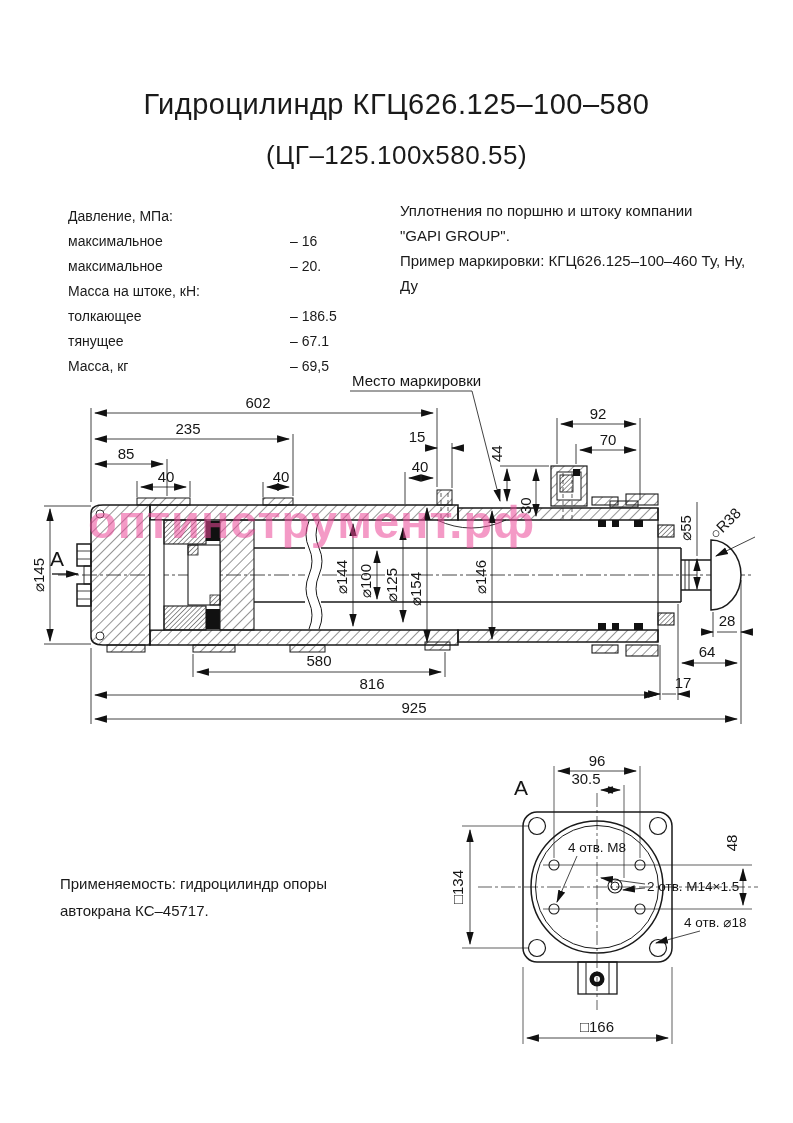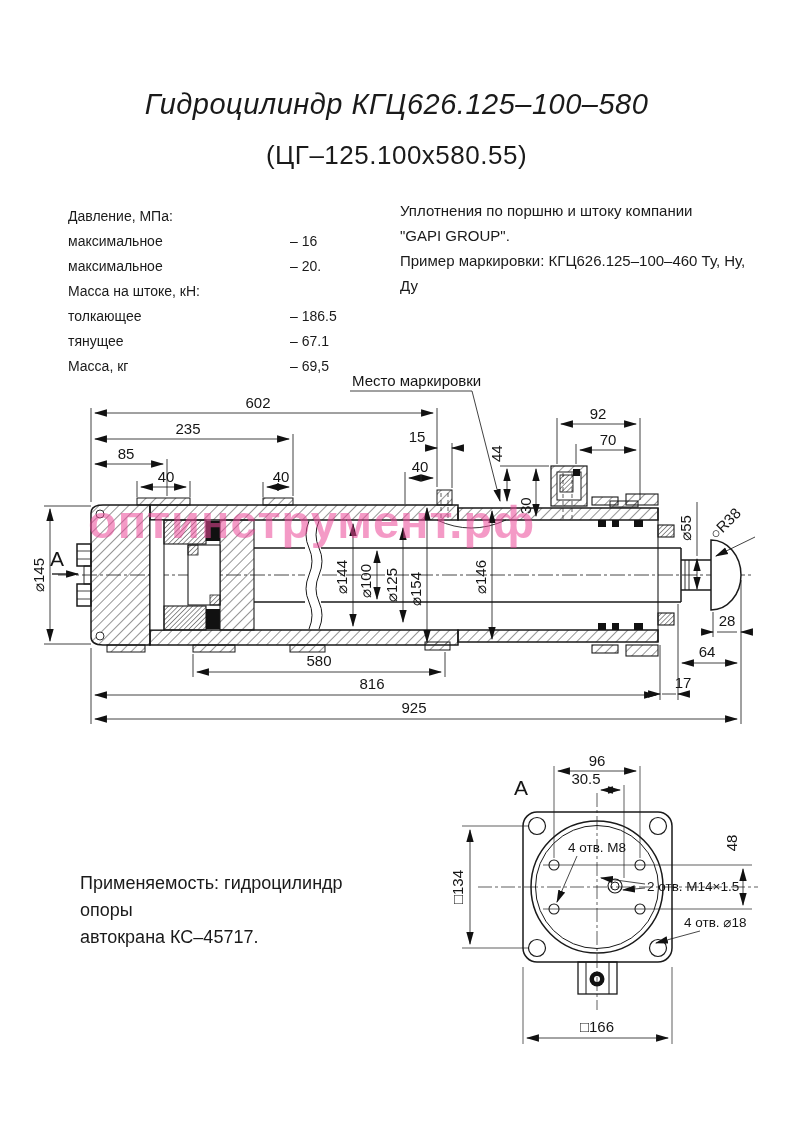--- a/index.html
+++ b/index.html
@@ -1,24 +1,24 @@
 <!DOCTYPE html>
 <html><head>
 <meta charset="utf-8">
 <style>
   html,body{margin:0;padding:0;background:#fff;}
   #page{position:relative;width:793px;height:1123px;background:#fff;overflow:hidden;
         font-family:"Liberation Sans",sans-serif;color:#1a1a1a;}
   .abs{position:absolute;}
-  .title1{left:0;top:88px;width:793px;text-align:center;font-size:29px;letter-spacing:.5px;font-style:italic;}
+  .title1{left:0;top:88px;width:793px;text-align:center;font-size:29px;letter-spacing:.5px;}
   .title2{left:0;top:140px;width:793px;text-align:center;font-size:26px;letter-spacing:.5px;}
   .spec-row{left:68px;width:330px;height:25px;font-size:14px;}
   .spec-val{position:absolute;left:222px;top:0;}
   .note{left:400px;width:360px;font-size:15px;line-height:25px;}
-  .apply{left:80px;width:320px;font-size:18px;line-height:27px;}
+  .apply{left:60px;width:320px;font-size:15px;line-height:27px;}
   .watermark{left:88px;top:494px;font-size:47px;font-weight:600;letter-spacing:1px;
              opacity:.55;pointer-events:none;z-index:5;}
   svg text{font-family:"Liberation Sans",sans-serif;fill:#151515;}
   .dim{font-size:15px;}
   .dims{font-size:13.5px;}
   .big{font-size:21px;}
 </style>
 </head>
 <body>
 

